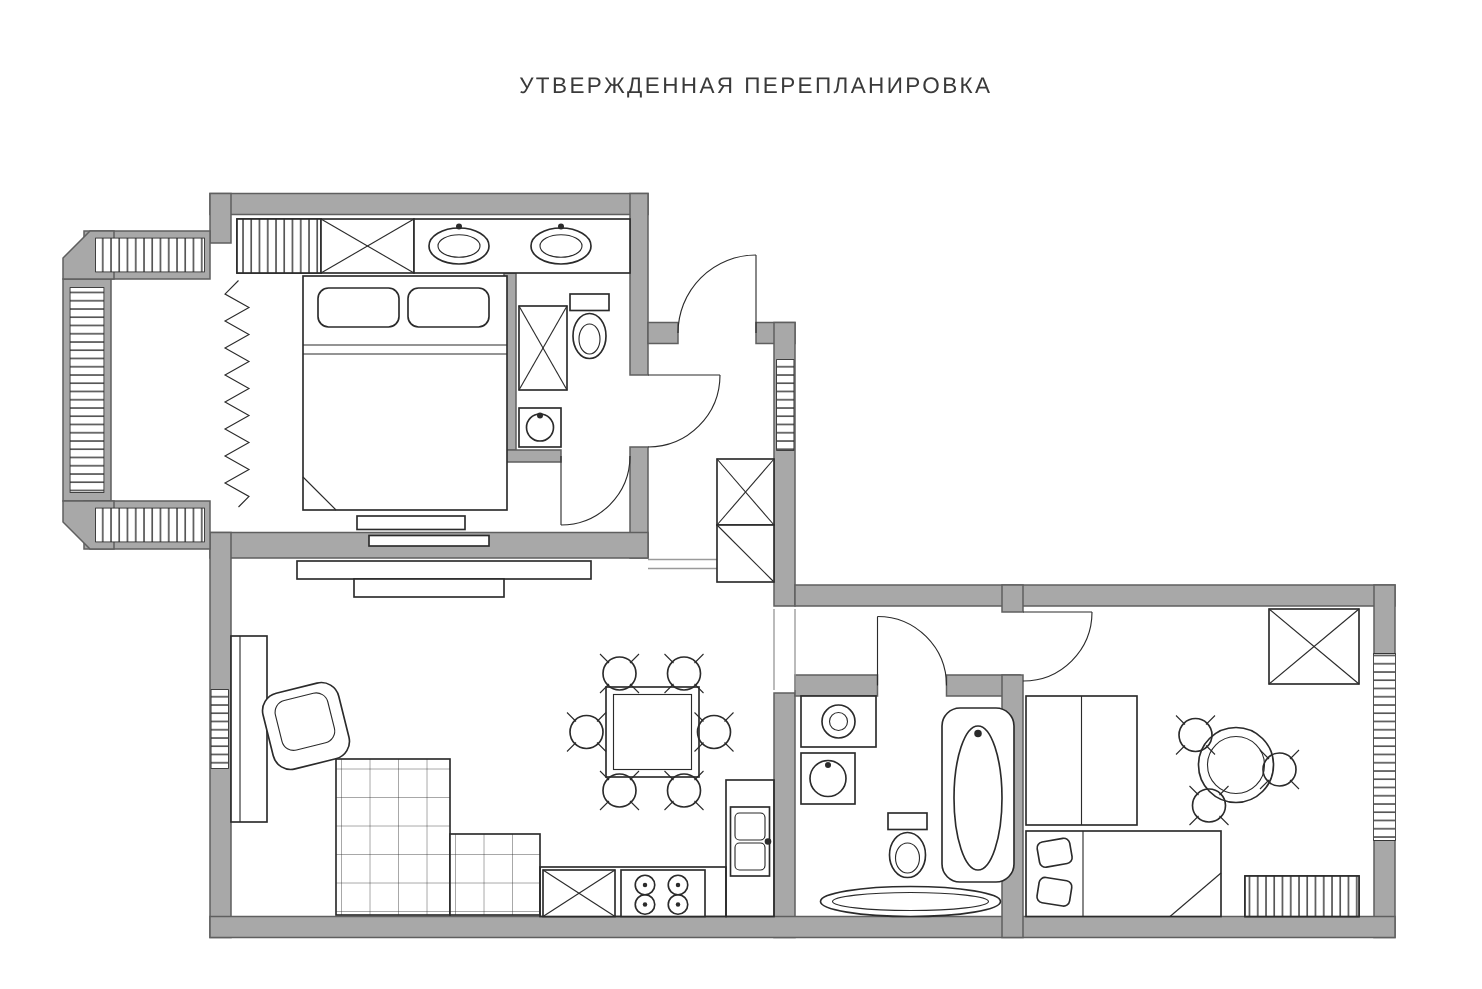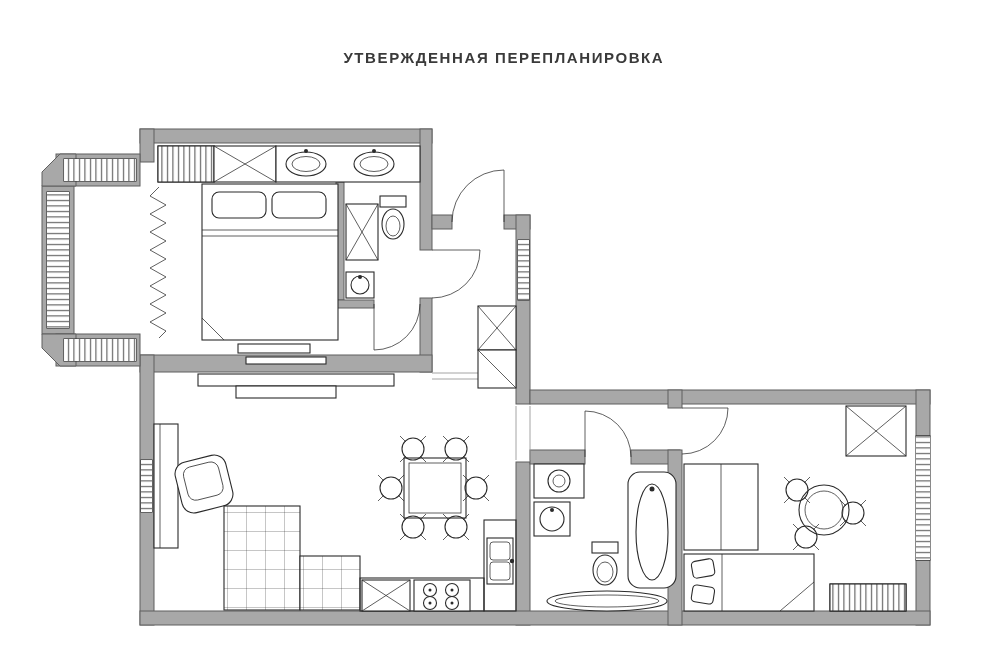--- a/index.html
+++ b/index.html
@@ -1,19 +1,19 @@
 <!DOCTYPE html>
 <html style="--bg: #ffffff; --wall: #a8a8a8; --walledge: #5f5f5f; --line: #2b2b2b; --linelight: #9a9a9a; --titlecolor: #3a3a3a;"><head>
 <meta charset="utf-8">
 <style>
   html,body{margin:0;padding:0;background:#fff;}
   .page{position:relative;width:988px;height:659px;background:var(--bg,#ffffff);
         font-family:"Liberation Sans",sans-serif;overflow:hidden;}
   .title{position:absolute;top:49px;left:51%;transform:translateX(-50%);
-         font-size:15px;letter-spacing:1.6px;color:var(--titlecolor,#3a3a3a);white-space:nowrap;font-weight:bold;}
+         font-size:15px;letter-spacing:1.6px;color:var(--titlecolor,#3a3a3a);white-space:nowrap;}
   .plan{position:absolute;left:0;top:0;}
   .wall{fill:var(--wall,#a8a8a8);stroke:var(--walledge,#5f5f5f);stroke-width:1;}
   .ln{fill:none;stroke:var(--line,#2b2b2b);stroke-width:1.1;}
   .lnf{fill:#ffffff;stroke:var(--line,#2b2b2b);stroke-width:1.1;}
   .box{stroke:var(--line,#2b2b2b);stroke-width:1.1;}
   .thin{stroke-width:0.75;}
   .light{fill:none;stroke:var(--linelight,#9a9a9a);stroke-width:0.9;}
   .pl{stroke:var(--line,#2b2b2b);stroke-width:0.9;}
   .pg{fill:none;stroke:var(--line,#2b2b2b);stroke-width:0.55;}
   .dot{fill:var(--line,#2b2b2b);}

